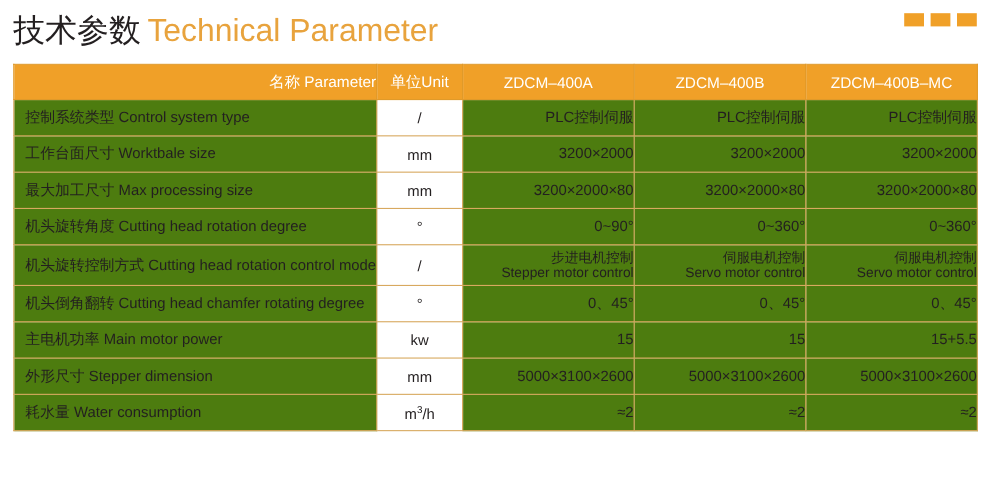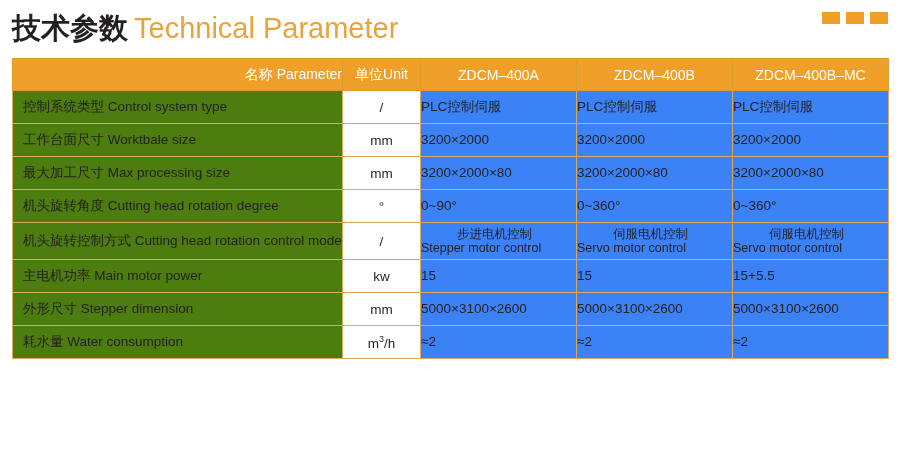--- a/index.html
+++ b/index.html
@@ -28,21 +28,21 @@
     align-items: center;
   }
   .title {
     font-size: 29px;
     line-height: 1;
     letter-spacing: 0px;
     white-space: nowrap;
   }
   .title .cn {
     color: #231f20;
-    font-weight: bold;
+    font-weight: normal;
   }
   .title .en {
     color: #e8a33d;
     font-weight: normal;
     margin-left: 6px;
   }
   .deco {
     position: absolute;
     right: 0;
     top: 12px;
@@ -89,22 +89,22 @@
   td.param {
     text-align: left;
     padding-left: 10px !important;
     background: #4d7c0f;
   }
   td.unit {
     text-align: center;
     background: #ffffff;
   }
   td.val {
-    text-align: left;
-    background: #3b82f6;
+    text-align: right;
+    background: #4d7c0f;
     line-height: 1.15;
   }
   td.val.two-line {
     font-size: 12.5px;
     padding: 2px 0;
   }
   td.val .l1 { display: block; padding-left: 36px; }
   td.val .l2 { display: block; }
   .sup { font-size: 9px; vertical-align: super; }
 </style>
@@ -180,20 +180,27 @@
         <td class="val two-line">
           <span class="l1">伺服电机控制</span>
           <span class="l2">Servo motor control</span>
         </td>
         <td class="val two-line">
           <span class="l1">伺服电机控制</span>
           <span class="l2">Servo motor control</span>
         </td>
       </tr>
       <tr>
+        <td class="param">机头倒角翻转 Cutting head chamfer rotating degree</td>
+        <td class="unit">°</td>
+        <td class="val">0、45°</td>
+        <td class="val">0、45°</td>
+        <td class="val">0、45°</td>
+      </tr>
+      <tr>
         <td class="param">主电机功率 Main motor power</td>
         <td class="unit">kw</td>
         <td class="val">15</td>
         <td class="val">15</td>
         <td class="val">15+5.5</td>
       </tr>
       <tr>
         <td class="param">外形尺寸 Stepper dimension</td>
         <td class="unit">mm</td>
         <td class="val">5000×3100×2600</td>

